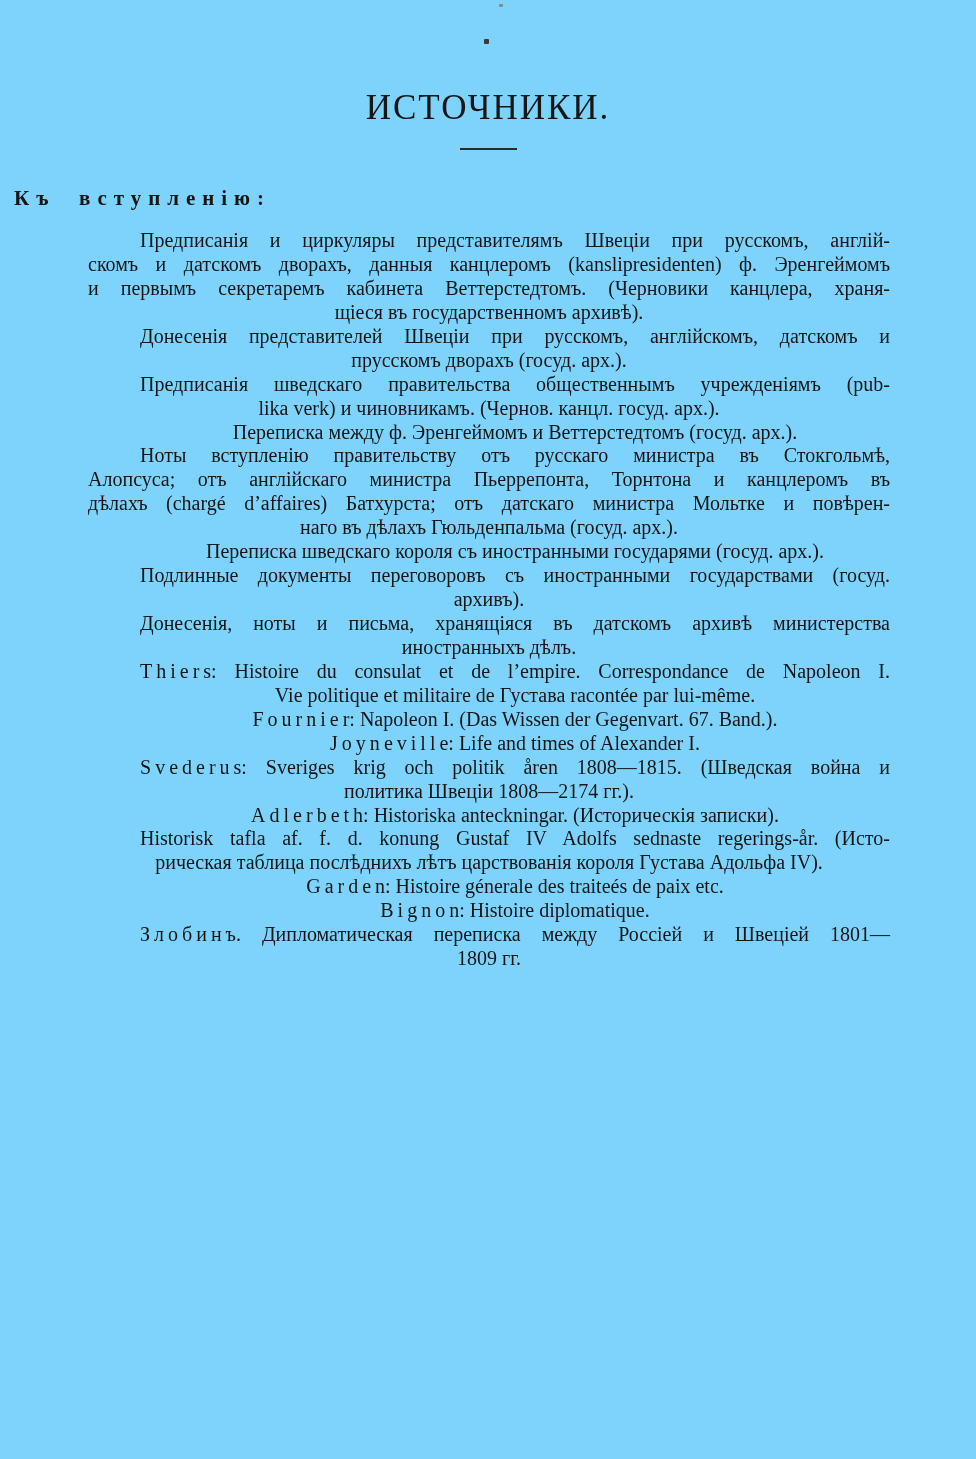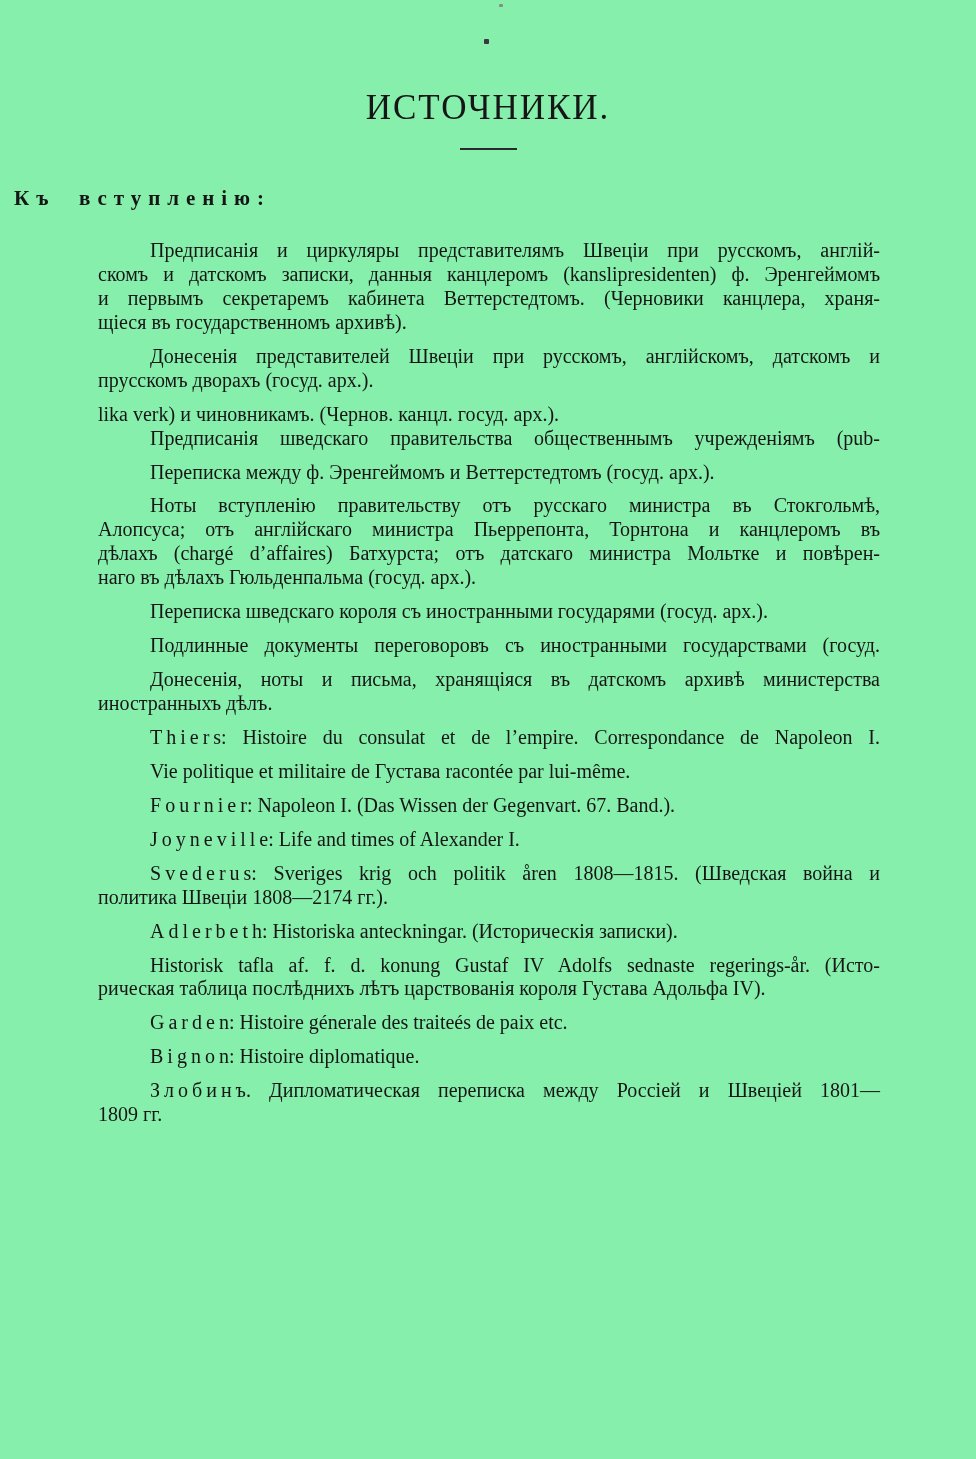--- a/index.html
+++ b/index.html
@@ -5,21 +5,21 @@
 <style>
   html, body {
     margin: 0;
     padding: 0;
     background: #ffffff;
   }
   .page {
     position: relative;
     width: 976px;
     height: 1459px;
-    background: #86efac;
+    background: #7dd3fc;
     color: #161616;
     font-family: "Liberation Serif", "DejaVu Serif", serif;
     overflow: hidden;
   }
   .speck {
     position: absolute;
     background: #555;
     border-radius: 1px;
   }
   .speck-1 { left: 499px; top: 4px;  width: 4px; height: 3px; background: #8a8a8a; }
@@ -54,26 +54,26 @@
     letter-spacing: 0.33em;
     word-spacing: 0.55em;
   }
   .text-block {
     position: absolute;
     left: 88px;
     top: 229px;
     width: 802px;
     font-size: 20px;
   }
-  .para { margin: 10px; }
+  .para { margin: 0; }
   .line {
     height: 23.95px;
     line-height: 23.95px;
     white-space: nowrap;
-    text-align: left;
+    text-align: center;
   }
   .line.just {
     white-space: normal;
     text-align: justify;
     text-align-last: justify;
   }
   .line.indent { text-indent: 52px; }
 </style>
 </head>
 <body>
@@ -84,46 +84,47 @@
 
   <h1 class="title">ИСТОЧНИКИ.</h1>
 
   <div class="rule"></div>
 
   <h2 class="heading">Къ вступленію:</h2>
 
   <div class="text-block">
       <div class="para">
         <div class="line indent just">Предписанія и циркуляры представителямъ Швеціи при русскомъ, англій-</div>
-        <div class="line just">скомъ и датскомъ записки, данныя канцлеромъ (kanslipresidenten) ф. Эренгеймомъ</div>
+        <div class="line just">скомъ и датскомъ дворахъ, данныя канцлеромъ (kanslipresidenten) ф. Эренгеймомъ</div>
         <div class="line just">и первымъ секретаремъ кабинета Веттерстедтомъ. (Черновики канцлера, храня-</div>
         <div class="line">щіеся въ государственномъ архивѣ).</div>
       </div>
       <div class="para">
         <div class="line indent just">Донесенія представителей Швеціи при русскомъ, англійскомъ, датскомъ и</div>
         <div class="line">прусскомъ дворахъ (госуд. арх.).</div>
       </div>
       <div class="para">
+        <div class="line indent just">Предписанія шведскаго правительства общественнымъ учрежденіямъ (pub-</div>
         <div class="line">lika verk) и чиновникамъ. (Чернов. канцл. госуд. арх.).</div>
-        <div class="line indent just">Предписанія шведскаго правительства общественнымъ учрежденіямъ (pub-</div>
       </div>
       <div class="para">
         <div class="line indent">Переписка между ф. Эренгеймомъ и Веттерстедтомъ (госуд. арх.).</div>
       </div>
       <div class="para">
         <div class="line indent just">Ноты вступленію правительству отъ русскаго министра въ Стокгольмѣ,</div>
         <div class="line just">Алопсуса; отъ англійскаго министра Пьеррепонта, Торнтона и канцлеромъ въ</div>
         <div class="line just">дѣлахъ (chargé d’affaires) Батхурста; отъ датскаго министра Мольтке и повѣрен-</div>
         <div class="line">наго въ дѣлахъ Гюльденпальма (госуд. арх.).</div>
       </div>
       <div class="para">
         <div class="line indent">Переписка шведскаго короля съ иностранными государями (госуд. арх.).</div>
       </div>
       <div class="para">
         <div class="line indent just">Подлинные документы переговоровъ съ иностранными государствами (госуд.</div>
+        <div class="line">архивъ).</div>
       </div>
       <div class="para">
         <div class="line indent just">Донесенія, ноты и письма, хранящіяся въ датскомъ архивѣ министерства</div>
         <div class="line">иностранныхъ дѣлъ.</div>
       </div>
       <div class="para">
         <div class="line indent just">T h i e r s: Histoire du consulat et de l’empire. Correspondance de Napoleon I.</div>
       </div>
       <div class="para">
         <div class="line indent">Vie politique et militaire de Густава racontée par lui-même.</div>

